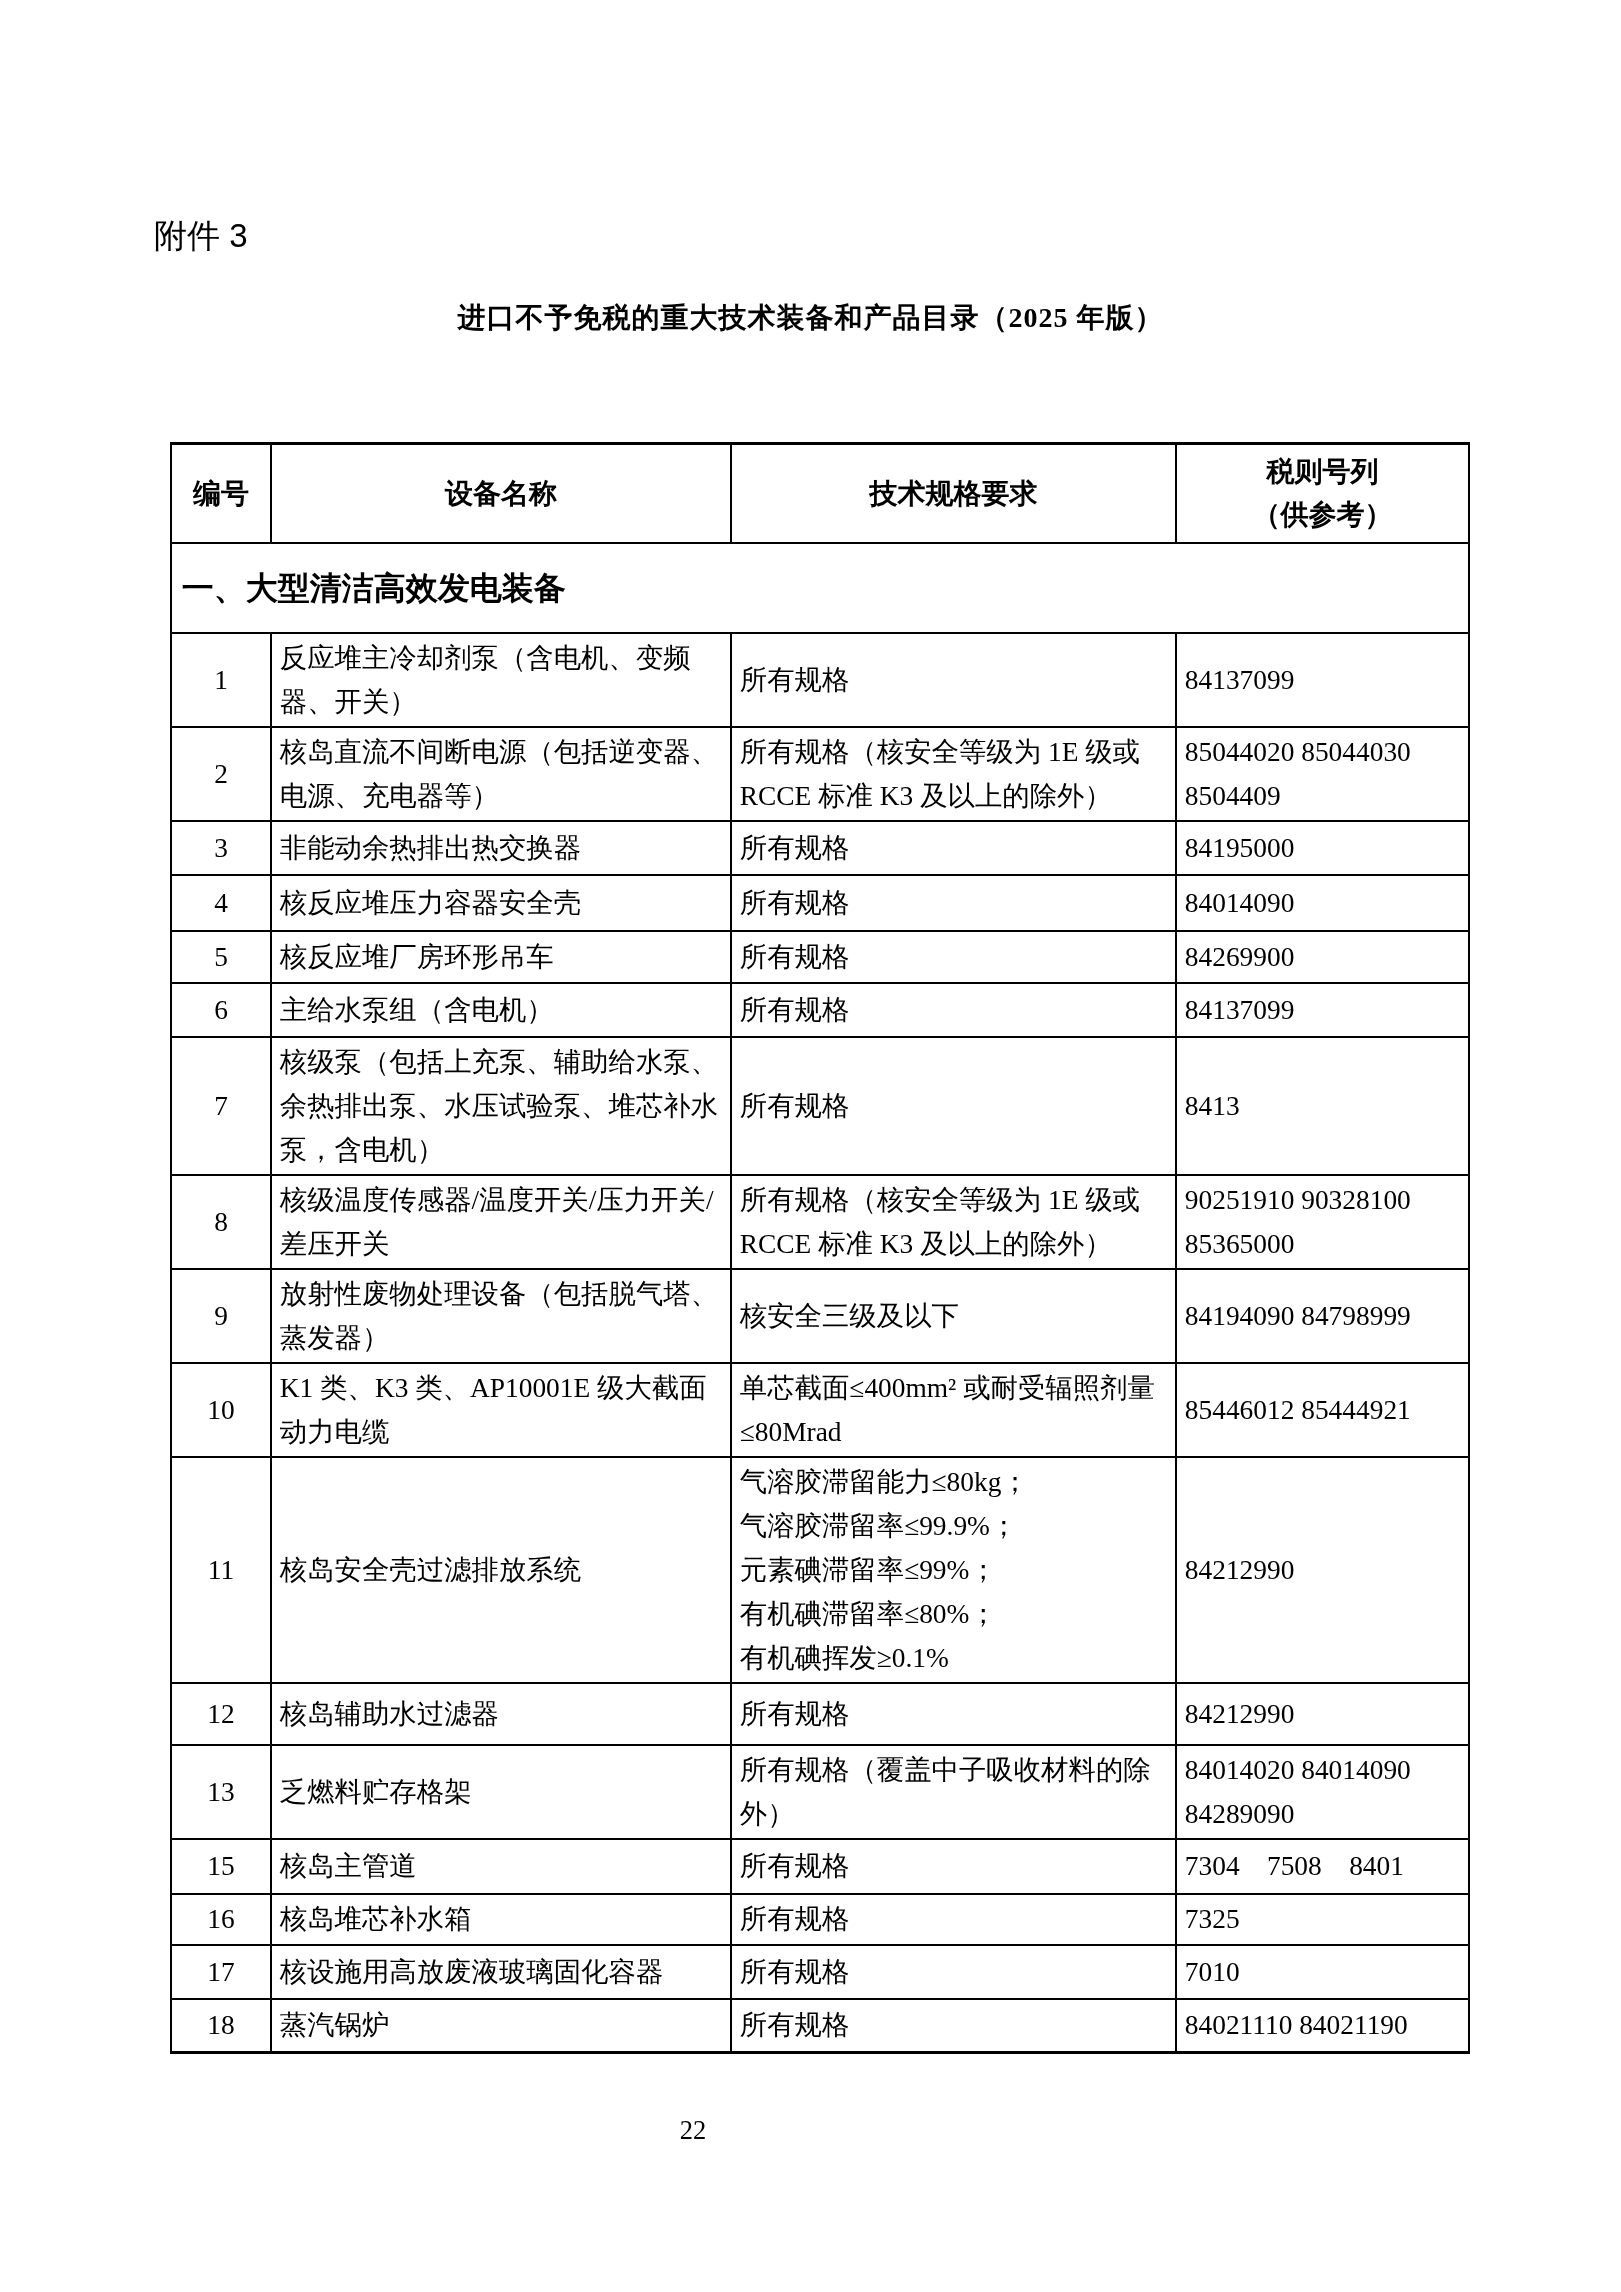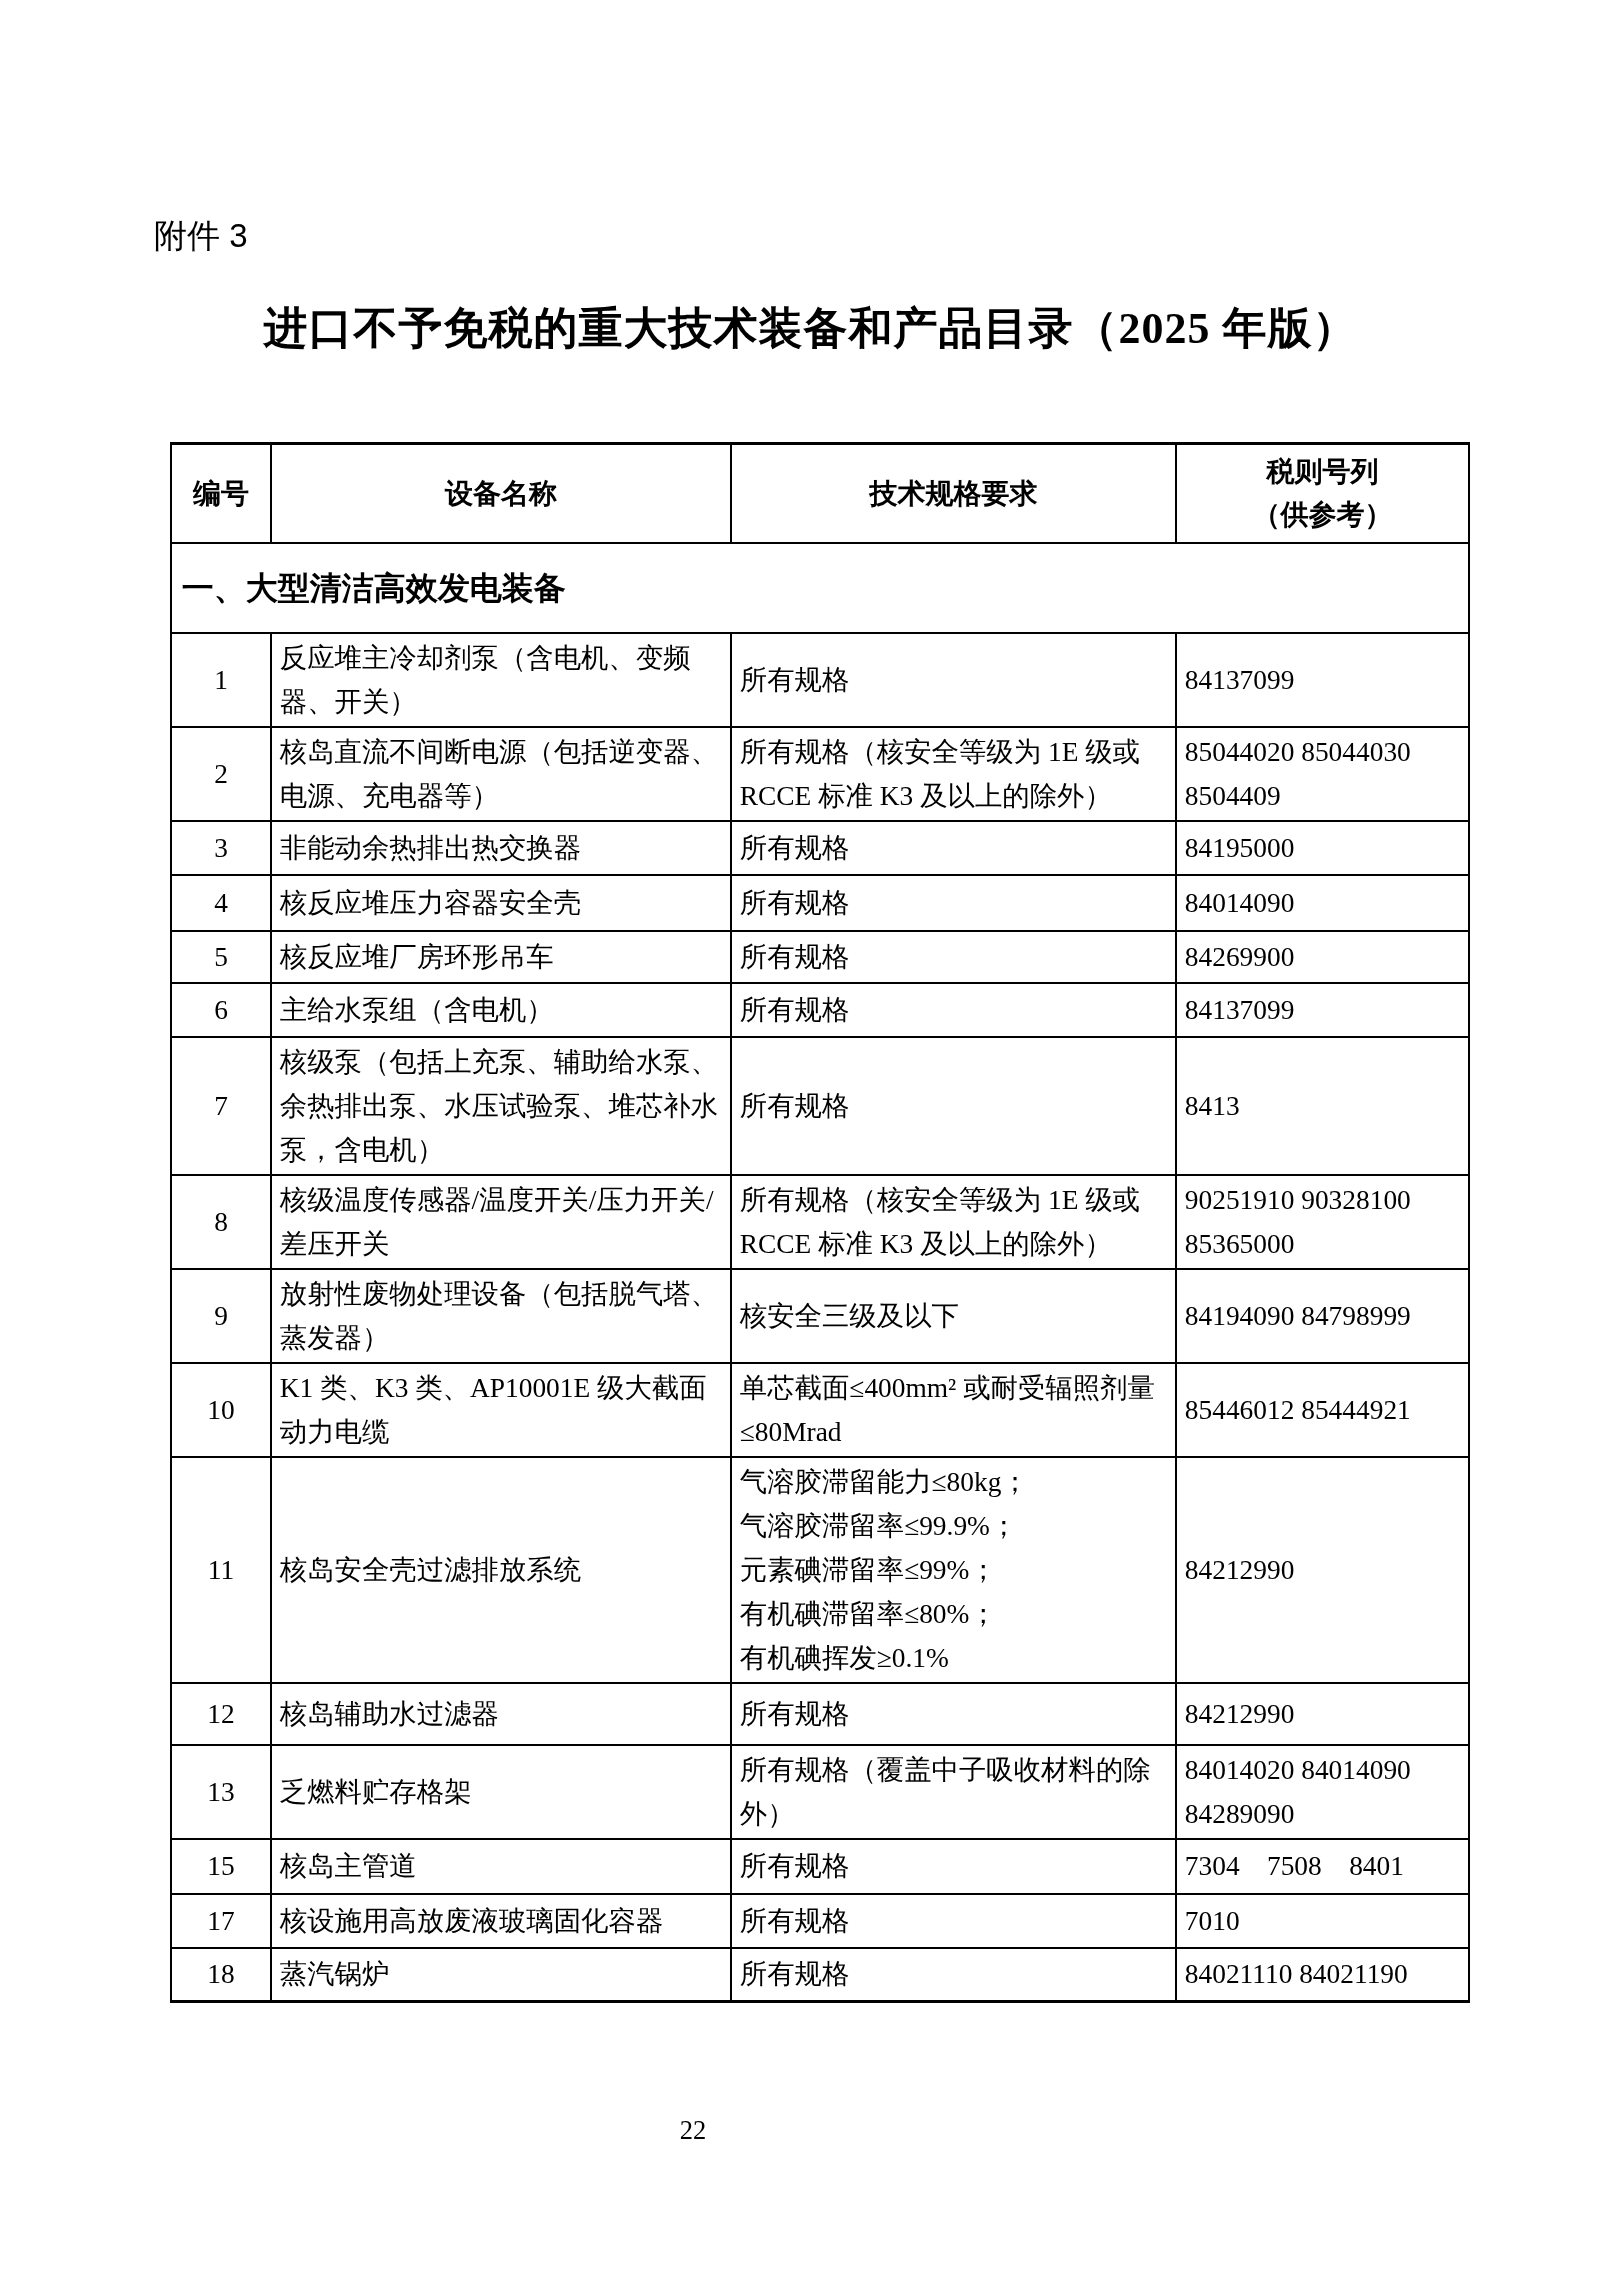--- a/index.html
+++ b/index.html
@@ -20,21 +20,21 @@
     top: 214px;
     font-size: 33px;
     font-family: Liberation Sans, sans-serif;
   }
   .doc-title {
     position: absolute;
     left: 0;
     top: 299px;
     width: 1621px;
     text-align: center;
-    font-size: 44px;
+    font-size: 28px;
     font-weight: 700;
     letter-spacing: 1px;
     font-family: "Liberation Serif", serif;
   }
   table.catalog {
     position: absolute;
     left: 170px;
     top: 442px;
     width: 1298px;
     table-layout: fixed;
@@ -193,20 +193,26 @@
       <td class="cell-name">乏燃料贮存格架</td>
       <td class="cell-spec">所有规格（覆盖中子吸收材料的除外）</td>
       <td class="cell-tariff">84014020 84014090 84289090</td>
     </tr>
     <tr style="height:55px">
       <td class="cell-no">15</td>
       <td class="cell-name">核岛主管道</td>
       <td class="cell-spec">所有规格</td>
       <td class="cell-tariff">7304    7508    8401</td>
     </tr>
+    <tr style="height:51px">
+      <td class="cell-no">16</td>
+      <td class="cell-name">核岛堆芯补水箱</td>
+      <td class="cell-spec">所有规格</td>
+      <td class="cell-tariff">7325</td>
+    </tr>
     <tr style="height:54px">
       <td class="cell-no">17</td>
       <td class="cell-name">核设施用高放废液玻璃固化容器</td>
       <td class="cell-spec">所有规格</td>
       <td class="cell-tariff">7010</td>
     </tr>
     <tr style="height:54px">
       <td class="cell-no">18</td>
       <td class="cell-name">蒸汽锅炉</td>
       <td class="cell-spec">所有规格</td>

